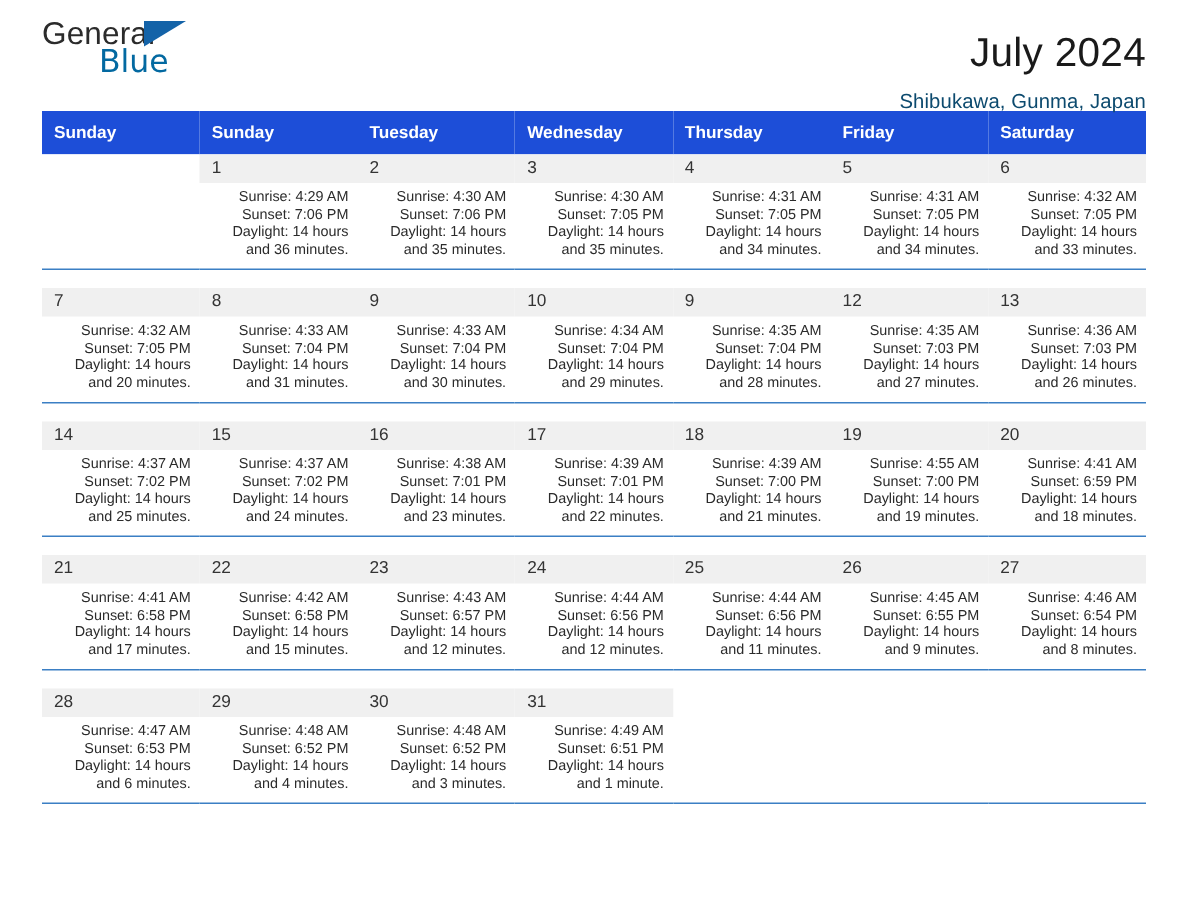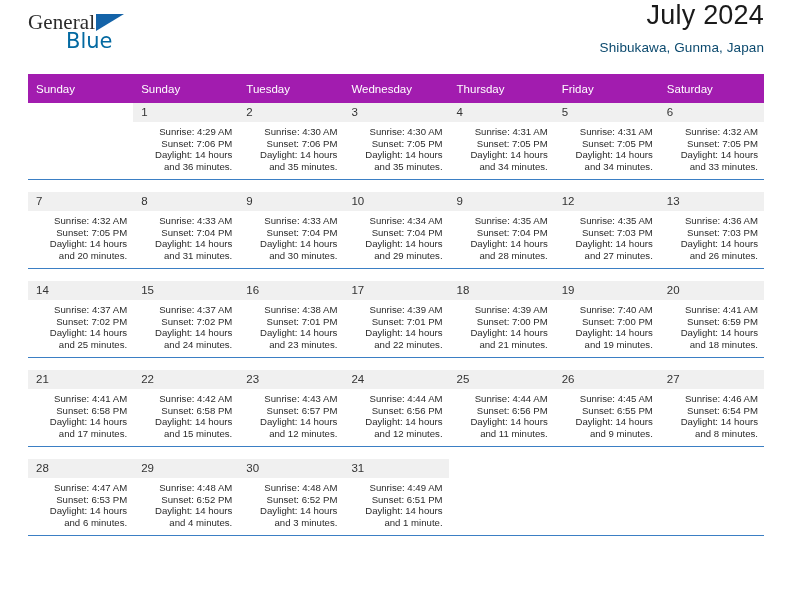--- a/index.html
+++ b/index.html
@@ -34,21 +34,21 @@
     position: relative;
     margin-top: 12px;
     width: 170px;
     height: 48px;
     line-height: 1;
   }
   .logo-general {
     font-size: 21px;
     letter-spacing: 0.1px;
     color: #2b2b2b;
-    font-family: Liberation Serif, serif;
+    font-family: Liberation Sans, sans-serif;
     font-weight: 400;
   }
   .logo-blue {
     position: absolute;
     left: 38px;
     top: 19px;
     font-size: 21px;
     color: #0369a1;
     font-family: "DejaVu Sans", sans-serif;
     font-weight: 400;
@@ -57,21 +57,21 @@
     position: absolute;
     left: 68px;
     top: 2px;
     width: 0;
     height: 0;
     border-left: 28px solid #1463a8;
     border-bottom: 17px solid transparent;
   }
   .title-block {
     text-align: right;
-    margin-top: 0;
+    margin-top: 20px;
   }
   .cal-title {
     font-size: 27px;
     font-weight: 400;
     color: #1a1a1a;
     line-height: 1.15;
     letter-spacing: 0.2px;
   }
   .cal-subtitle {
     font-size: 13.5px;
@@ -81,24 +81,24 @@
     letter-spacing: 0.1px;
   }
 
   
   .calendar {
     width: 736px;
     border-collapse: collapse;
     table-layout: fixed;
   }
   .calendar th {
-    background: #a21caf;
+    background: #1d4ed8;
     color: #ffffff;
     font-size: 11.5px;
-    font-weight: 400;
+    font-weight: 700;
     text-align: left;
     padding: 5px 0 5px 8px;
     height: 19px;
     border: none;
   }
   .calendar td {
     vertical-align: top;
     width: 105.14px;
     height: 76px;
     padding: 0;
@@ -386,21 +386,21 @@
                 <div>Sunset: 7:00 PM</div>
                 <div>Daylight: 14 hours</div>
                 <div>and 21 minutes.</div>
               </div>
             </div>
           </td>
           <td>
             <div class="cell-inner">
               <div class="daynum">19</div>
               <div class="details">
-                <div>Sunrise: 7:40 AM</div>
+                <div>Sunrise: 4:55 AM</div>
                 <div>Sunset: 7:00 PM</div>
                 <div>Daylight: 14 hours</div>
                 <div>and 19 minutes.</div>
               </div>
             </div>
           </td>
           <td>
             <div class="cell-inner">
               <div class="daynum">20</div>
               <div class="details">

